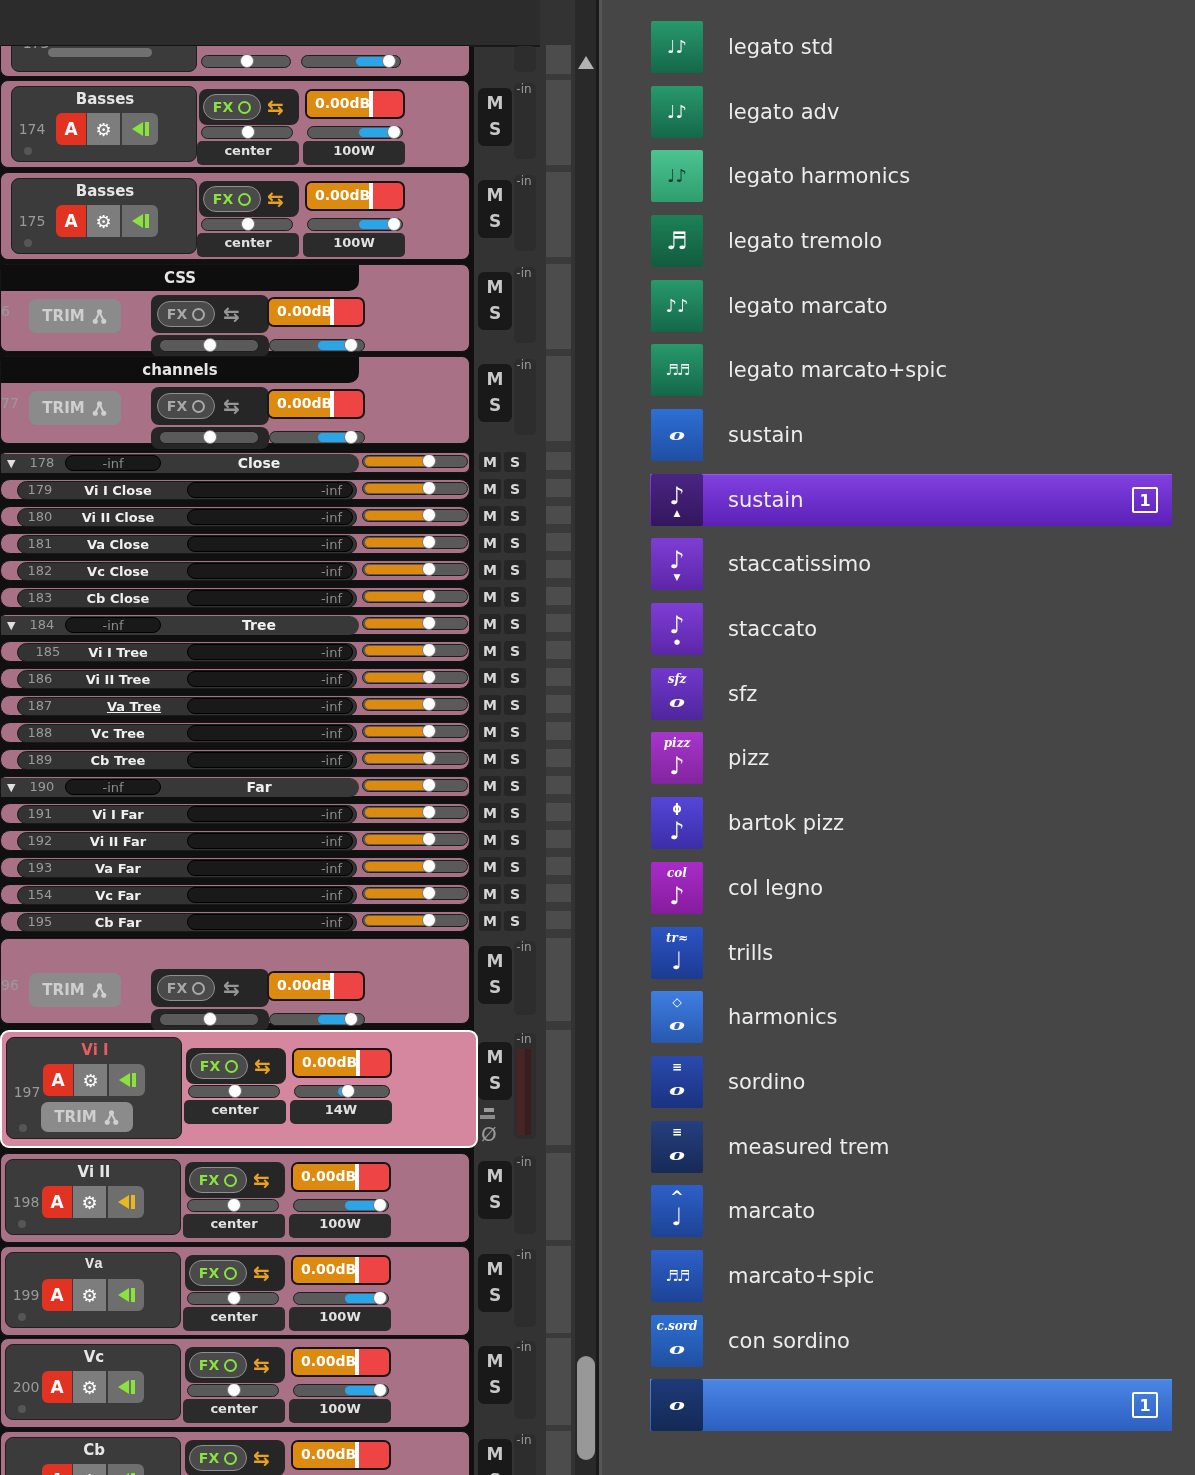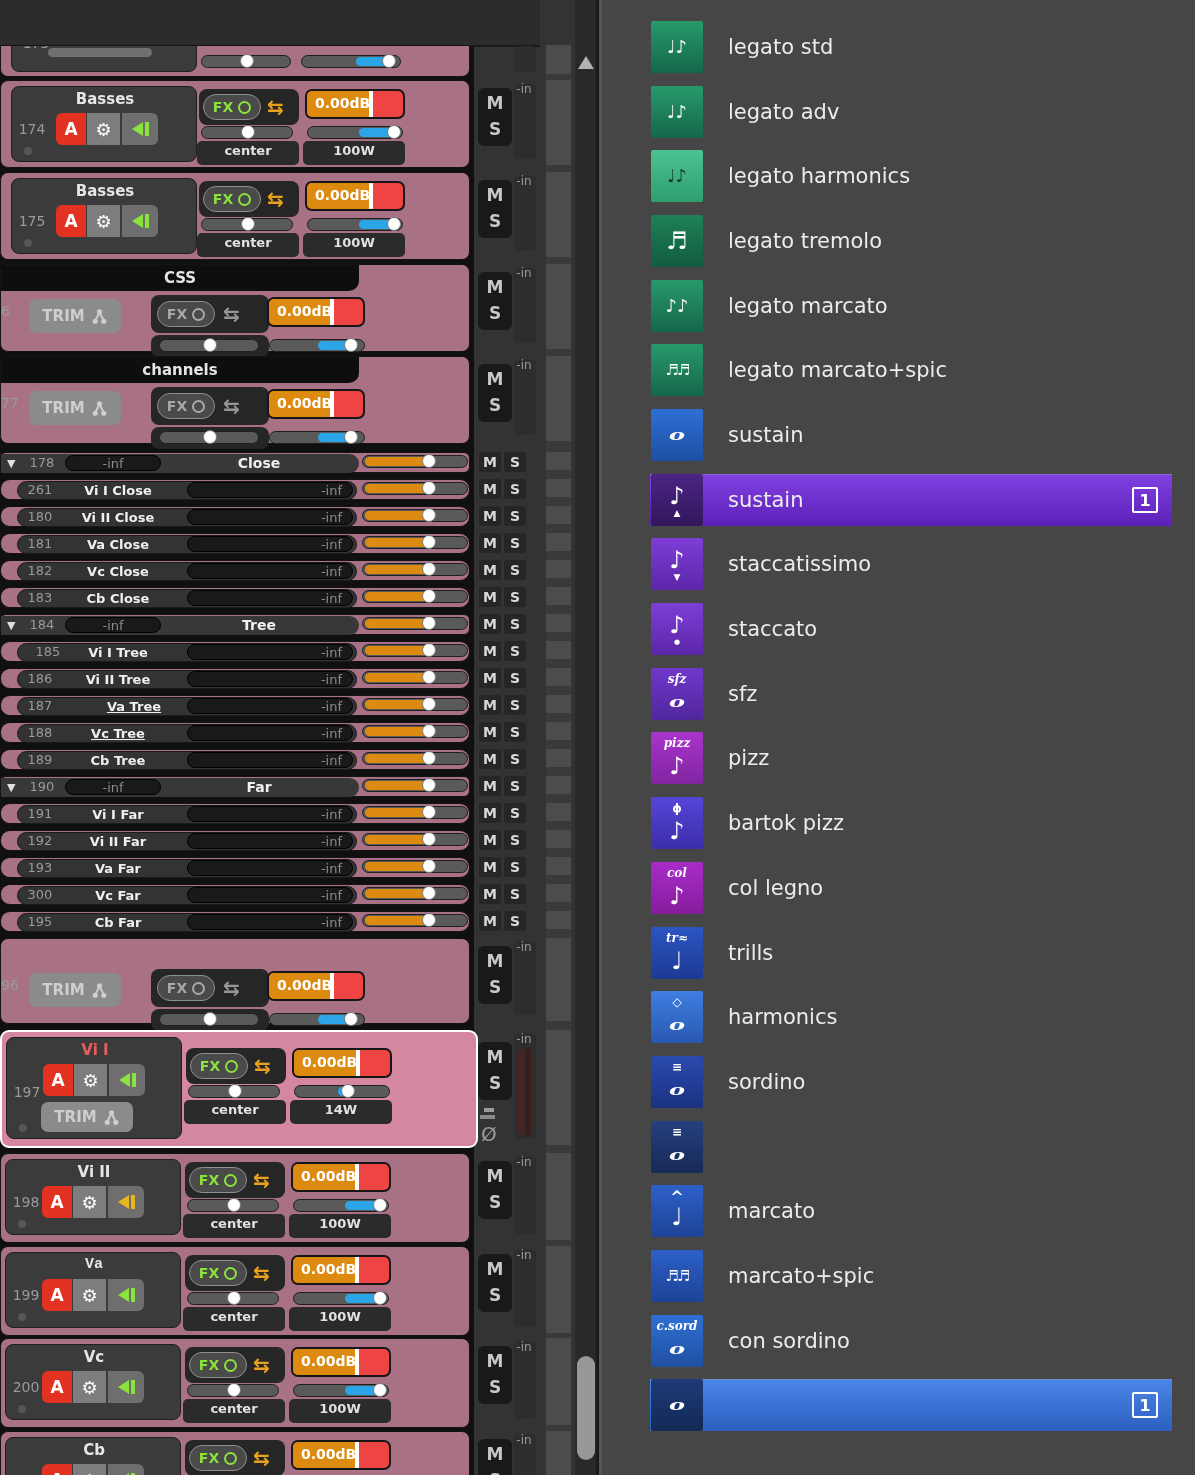--- a/index.html
+++ b/index.html
@@ -223,21 +223,21 @@
         <div class="tnum" style="left: 24px; top: 2px; width: 34px; font-size: 13px;">178</div>
         <div class="mbox" style="left: 64px; top: 2px; width: 96px; height: 16px; text-align: center; line-height: 15px;">-inf</div>
         <div class="smallname" style="left: 160px; top: 2px; width: 196px; font-size: 14px;">Close</div>
       </div>
       <div class="sl-track" style="left: 362px; top: 455px; width: 106px;">
         <div class="sl-fill" style="left: 2px; width: 65px; background: rgb(221, 138, 16);"></div>
         <div class="sl-knob" style="left: 59px;"></div>
       </div>
       <div class="trow" style="top: 479px; height: 21px; border-radius: 10px;">
         <div style="position: absolute; left: 16px; top: 1px; width: 340px; height: 19px; background: rgb(51, 51, 51); border-radius: 10px; border: 1px solid rgb(26, 26, 26); box-sizing: border-box;"></div>
-        <div class="tnum" style="left: 22px; top: 2px; width: 34px; font-size: 13px;">261</div>
+        <div class="tnum" style="left: 22px; top: 2px; width: 34px; font-size: 13px;">179</div>
         <div class="smallname" style="left: 52px; top: 3px; width: 130px;">Vi I Close</div>
         <div class="mbox" style="left: 186px; top: 2px; width: 166px; height: 16px; text-align: right; line-height: 15px; padding-right: 10px;">-inf</div>
       </div>
       <div class="sl-track" style="left: 362px; top: 482px; width: 106px;">
         <div class="sl-fill" style="left: 2px; width: 65px; background: rgb(221, 138, 16);"></div>
         <div class="sl-knob" style="left: 59px;"></div>
       </div>
       <div class="trow" style="top: 506px; height: 21px; border-radius: 10px;">
         <div style="position: absolute; left: 16px; top: 1px; width: 340px; height: 19px; background: rgb(51, 51, 51); border-radius: 10px; border: 1px solid rgb(26, 26, 26); box-sizing: border-box;"></div>
         <div class="tnum" style="left: 22px; top: 2px; width: 34px; font-size: 13px;">180</div>
@@ -315,21 +315,21 @@
         <div class="smallname" style="left: 68px; top: 3px; width: 130px; text-decoration: underline;">Va Tree</div>
         <div class="mbox" style="left: 186px; top: 2px; width: 166px; height: 16px; text-align: right; line-height: 15px; padding-right: 10px;">-inf</div>
       </div>
       <div class="sl-track" style="left: 362px; top: 698px; width: 106px;">
         <div class="sl-fill" style="left: 2px; width: 65px; background: rgb(221, 138, 16);"></div>
         <div class="sl-knob" style="left: 59px;"></div>
       </div>
       <div class="trow" style="top: 722px; height: 21px; border-radius: 10px;">
         <div style="position: absolute; left: 16px; top: 1px; width: 340px; height: 19px; background: rgb(51, 51, 51); border-radius: 10px; border: 1px solid rgb(26, 26, 26); box-sizing: border-box;"></div>
         <div class="tnum" style="left: 22px; top: 2px; width: 34px; font-size: 13px;">188</div>
-        <div class="smallname" style="left: 52px; top: 3px; width: 130px; text-decoration: underline;">Vc Tree</div>
+        <div class="smallname" style="left: 52px; top: 3px; width: 130px;">Vc Tree</div>
         <div class="mbox" style="left: 186px; top: 2px; width: 166px; height: 16px; text-align: right; line-height: 15px; padding-right: 10px;">-inf</div>
       </div>
       <div class="sl-track" style="left: 362px; top: 725px; width: 106px;">
         <div class="sl-fill" style="left: 2px; width: 65px; background: rgb(221, 138, 16);"></div>
         <div class="sl-knob" style="left: 59px;"></div>
       </div>
       <div class="trow" style="top: 749px; height: 21px; border-radius: 10px;">
         <div style="position: absolute; left: 16px; top: 1px; width: 340px; height: 19px; background: rgb(51, 51, 51); border-radius: 10px; border: 1px solid rgb(26, 26, 26); box-sizing: border-box;"></div>
         <div class="tnum" style="left: 22px; top: 2px; width: 34px; font-size: 13px;">189</div>
         <div class="smallname" style="left: 52px; top: 3px; width: 130px;">Cb Tree</div>
@@ -375,21 +375,21 @@
         <div class="tnum" style="left: 22px; top: 2px; width: 34px; font-size: 13px;">193</div>
         <div class="smallname" style="left: 52px; top: 3px; width: 130px;">Va Far</div>
         <div class="mbox" style="left: 186px; top: 2px; width: 166px; height: 16px; text-align: right; line-height: 15px; padding-right: 10px;">-inf</div>
       </div>
       <div class="sl-track" style="left: 362px; top: 860px; width: 106px;">
         <div class="sl-fill" style="left: 2px; width: 65px; background: rgb(221, 138, 16);"></div>
         <div class="sl-knob" style="left: 59px;"></div>
       </div>
       <div class="trow" style="top: 884px; height: 21px; border-radius: 10px;">
         <div style="position: absolute; left: 16px; top: 1px; width: 340px; height: 19px; background: rgb(51, 51, 51); border-radius: 10px; border: 1px solid rgb(26, 26, 26); box-sizing: border-box;"></div>
-        <div class="tnum" style="left: 22px; top: 2px; width: 34px; font-size: 13px;">300</div>
+        <div class="tnum" style="left: 22px; top: 2px; width: 34px; font-size: 13px;">154</div>
         <div class="smallname" style="left: 52px; top: 3px; width: 130px;">Vc Far</div>
         <div class="mbox" style="left: 186px; top: 2px; width: 166px; height: 16px; text-align: right; line-height: 15px; padding-right: 10px;">-inf</div>
       </div>
       <div class="sl-track" style="left: 362px; top: 887px; width: 106px;">
         <div class="sl-fill" style="left: 2px; width: 65px; background: rgb(221, 138, 16);"></div>
         <div class="sl-knob" style="left: 59px;"></div>
       </div>
       <div class="trow" style="top: 911px; height: 21px; border-radius: 10px;">
         <div style="position: absolute; left: 16px; top: 1px; width: 340px; height: 19px; background: rgb(51, 51, 51); border-radius: 10px; border: 1px solid rgb(26, 26, 26); box-sizing: border-box;"></div>
         <div class="tnum" style="left: 22px; top: 2px; width: 34px; font-size: 13px;">195</div>
@@ -861,20 +861,21 @@
         <div class="ic-top">≡</div>
         <div class="ic-glyph"><span class="wn">o</span></div>
       </div>
       <div class="art-label">sordino</div>
     </div>
     <div class="art-row" style="top: 1121px;">
       <div class="art-icon" style="background: linear-gradient(rgb(37, 64, 126), rgb(23, 42, 88)); color: rgb(255, 255, 255); justify-content: space-evenly; padding: 3px 0px;">
         <div class="ic-top">≡</div>
         <div class="ic-glyph"><span class="wn">o</span></div>
       </div>
+      <div class="art-label">measured trem</div>
     </div>
     <div class="art-row" style="top: 1185px;">
       <div class="art-icon" style="background: linear-gradient(rgb(45, 96, 200), rgb(29, 67, 150)); color: rgb(255, 255, 255); justify-content: space-evenly; padding: 3px 0px;">
         <div class="ic-top" style="font-size: 16px; line-height: 9px;">^</div>
         <div class="ic-glyph" style="font-size: 24px;">♩</div>
       </div>
       <div class="art-label">marcato</div>
     </div>
     <div class="art-row" style="top: 1250px;">
       <div class="art-icon" style="background: linear-gradient(rgb(45, 96, 200), rgb(29, 67, 150)); color: rgb(255, 255, 255);">

